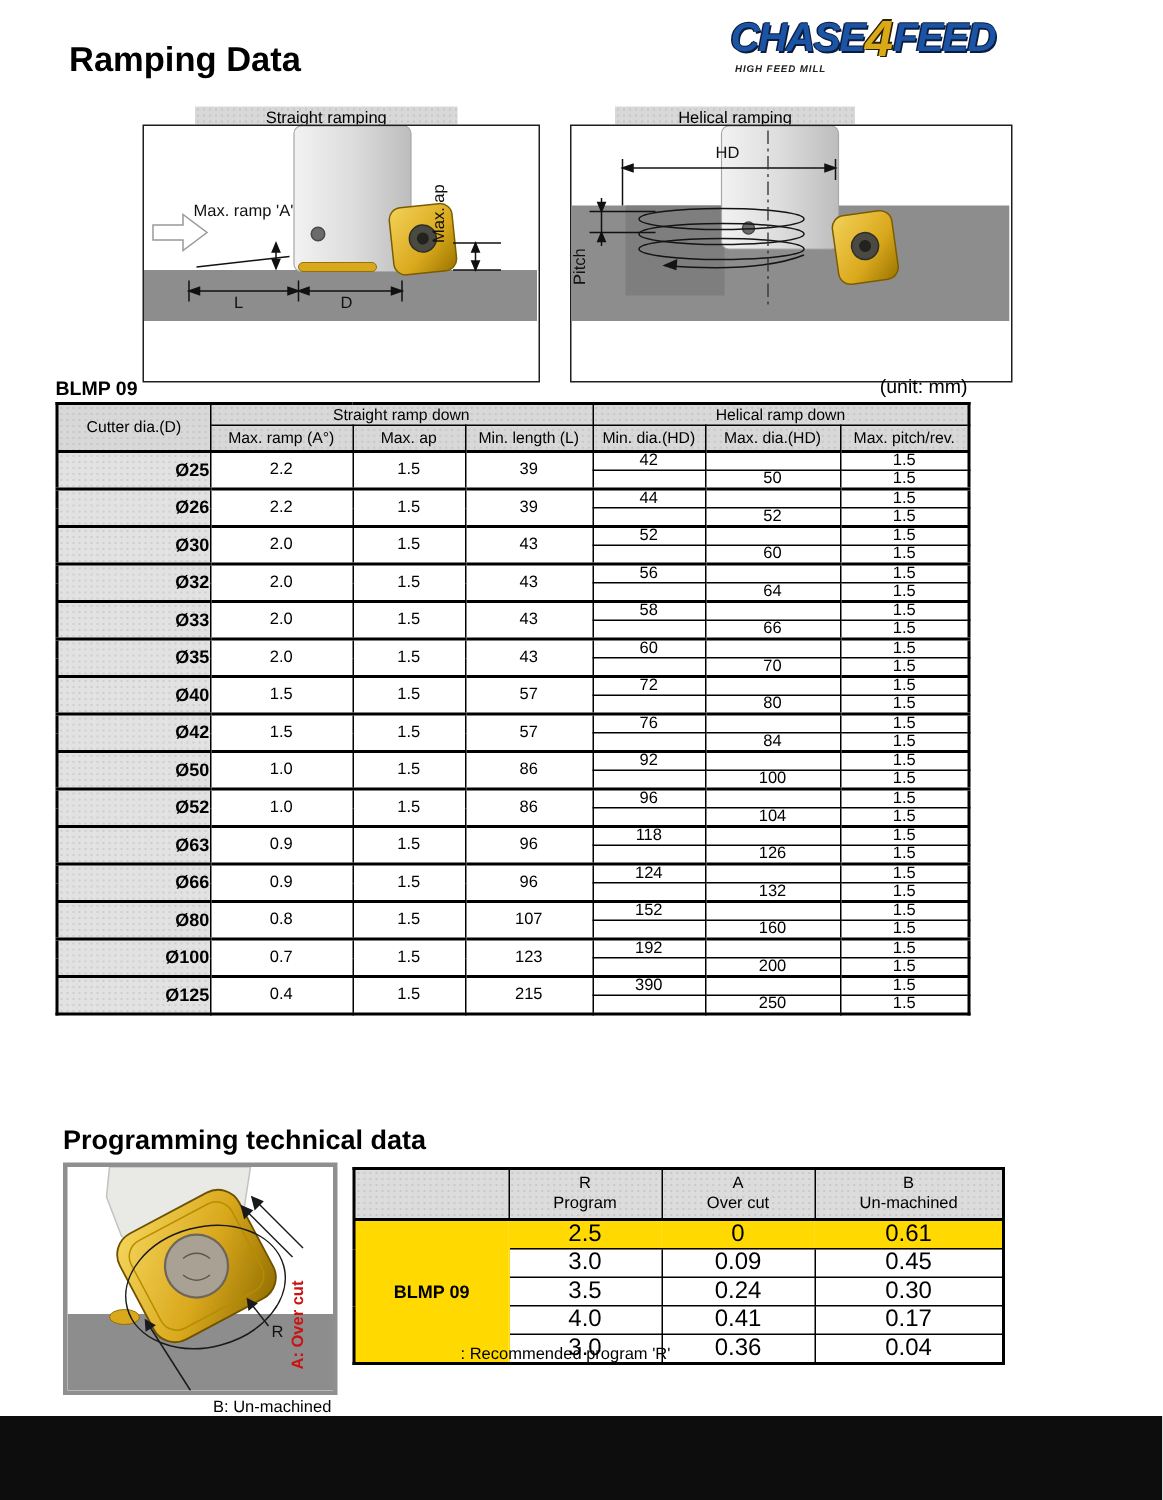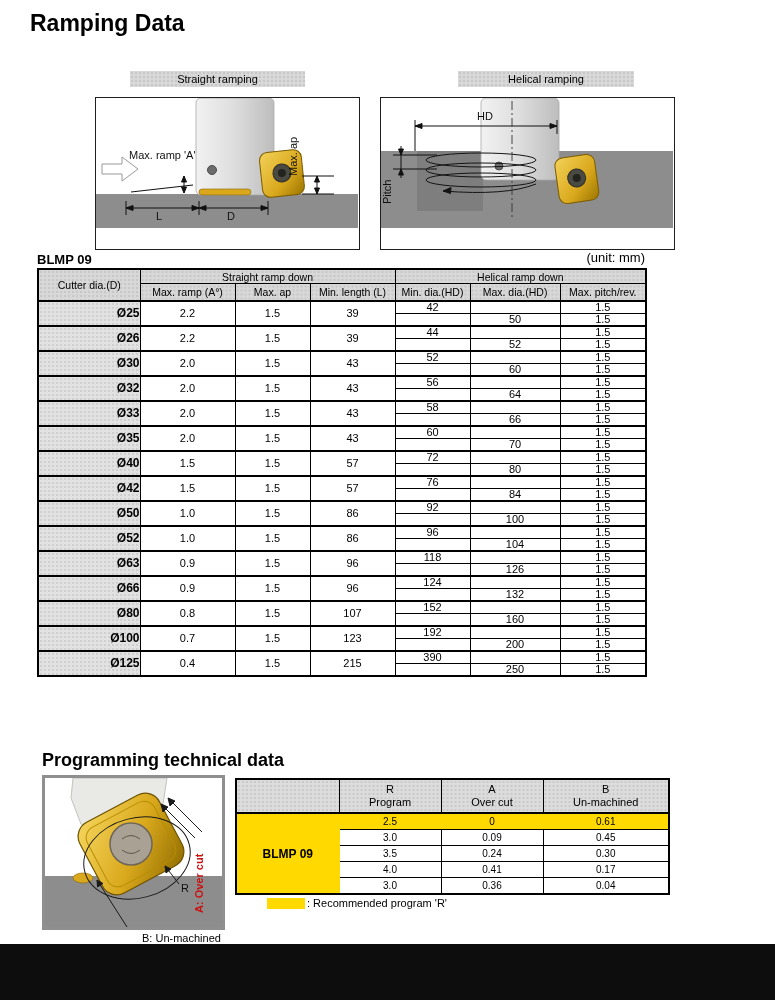--- a/index.html
+++ b/index.html
@@ -1,34 +1,34 @@
 <!DOCTYPE html>
 <html><head>
 <meta charset="utf-8">
 <style>
   html,body{margin:0;padding:0;background:#fff;}
   .page{position:relative;width:775px;height:1000px;background:#fff;overflow:hidden;
         font-family:"Liberation Sans","DejaVu Sans",sans-serif;color:#000;}
 
   
-  .page-title{position:absolute;left:30px;top:10px;margin:0;font-size:23px;font-weight:bold;}
+  .page-title{position:absolute;left:30px;top:10px;margin:16px;font-size:23px;font-weight:bold;}
   .logo{position:absolute;left:487px;top:9px;font-style:italic;font-weight:bold;line-height:1;white-space:nowrap;}
   .logo .lg-main{font-size:27px;letter-spacing:-1px;color:#1b53a5;
        text-shadow:1px 1px 0 #0c1c3c, -1px 0 0 #0c1c3c, 0 -1px 0 #0c1c3c;}
   .logo .lg-4{font-size:34px;color:#d9a918;vertical-align:-3px;
        text-shadow:1px 1px 0 #2b2000, -1px 0 0 #2b2000, 0 -1px 0 #2b2000;}
   .logo .lg-tag{display:block;font-size:6.5px;color:#222;letter-spacing:.6px;margin:1px 0 0 3px;}
 
   
   .dlabel{position:absolute;top:71px;height:16px;background:#d8d8d8;font-size:11px;
           line-height:16px;text-align:center;
           background-image:radial-gradient(#c6c6c6 .7px,transparent .8px);background-size:4px 4px;}
   #lbl-straight{left:130px;width:175px;}
-  #lbl-helical{left:410px;width:176px;margin-left:48px;}
-  .dbox{position:absolute;top:97px;height:153px;background:#fff;border:1.5px solid #1e1e1e;box-sizing:border-box;}
+  #lbl-helical{left:410px;width:160px;}
+  .dbox{position:absolute;top:83px;height:172px;background:#fff;border:1.5px solid #1e1e1e;box-sizing:border-box;}
   #box-straight{left:95px;width:265px;}
   #box-helical{left:380px;width:295px;}
   .dbox svg{display:block;}
   .lbl{position:absolute;font-size:11px;color:#111;white-space:nowrap;}
   .lbl-vert{writing-mode:vertical-rl;transform:rotate(180deg);}
 
   
   .tbl-caption{position:absolute;left:37px;top:250px;width:608px;height:16px;}
   .tbl-caption .cap-title{font-size:13px;font-weight:bold;}
   .tbl-caption .cap-unit{float:right;font-size:13px;}
@@ -49,36 +49,40 @@
                 box-sizing:border-box;background:#fff;}
   .prog-b-label{position:absolute;left:142px;top:932px;font-size:11px;text-align:right;}
   .lbl-red-vert{position:absolute;writing-mode:vertical-rl;transform:rotate(180deg);
                 color:#cc1111;font-weight:bold;font-size:11px;}
   table.prog{position:absolute;left:235px;top:778px;width:433px;border-collapse:collapse;
              table-layout:fixed;border:2px solid #000;}
   table.prog th{background:#dcdcdc;border:1px solid #000;border-bottom:2px solid #000;font-weight:normal;
              font-size:11px;height:32px;padding:0;
              background-image:radial-gradient(#c9c9c9 .7px,transparent .8px);background-size:4px 4px;}
   table.prog th span{display:block;line-height:13px;}
-  table.prog td{border:1px solid #000;font-size:10px;text-align:center;height:15px;padding:0;}
+  table.prog td{border:1px solid #000;font-size:16px;text-align:center;height:15px;padding:0;}
   table.prog td.plabel{background:#dcdcdc;font-weight:bold;font-size:12px;
              background-image:radial-gradient(#c9c9c9 .7px,transparent .8px);background-size:4px 4px;}
   table.prog tr.hl td{background:#ffd900;border-left-color:#ffd900;border-right-color:#ffd900;}
   .legend{position:absolute;left:235px;top:897px;font-size:11px;line-height:12px;padding-left:32px;}
   .legend .swatch{display:inline-block;width:38px;height:11px;background:#ffd900;vertical-align:-2px;margin-right:2px;}
 
   .footer-bar{position:absolute;left:0;top:944px;width:775px;height:56px;background:#0d0d0d;}
 </style>
 </head>
 <body>
 
 <div class="page">
 
   <h1 class="page-title">Ramping Data</h1>
 
+  <div class="logo">
+    <span class="lg-main">CHASE</span><span class="lg-4">4</span><span class="lg-main">FEED</span>
+    <span class="lg-tag">HIGH FEED MILL</span>
+  </div>
 
   <div class="dlabel" id="lbl-straight">Straight ramping</div>
   <div class="dbox" id="box-straight">
     <svg width="262" height="130" viewBox="0 0 262 130">
       <defs>
         <linearGradient id="toolg" x1="0" y1="0" x2="1" y2="0">
           <stop offset="0" stop-color="#f2f2f2"></stop>
             <stop offset=".5" stop-color="#ddd"></stop>
             <stop offset="1" stop-color="#bdbdbd"></stop>
         </linearGradient>

